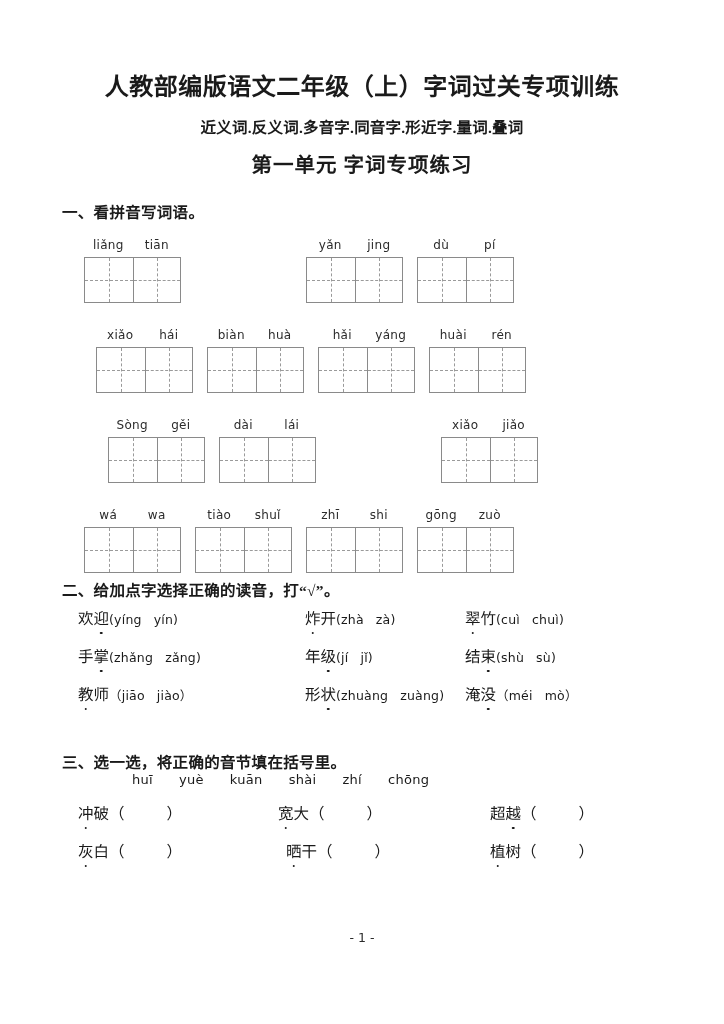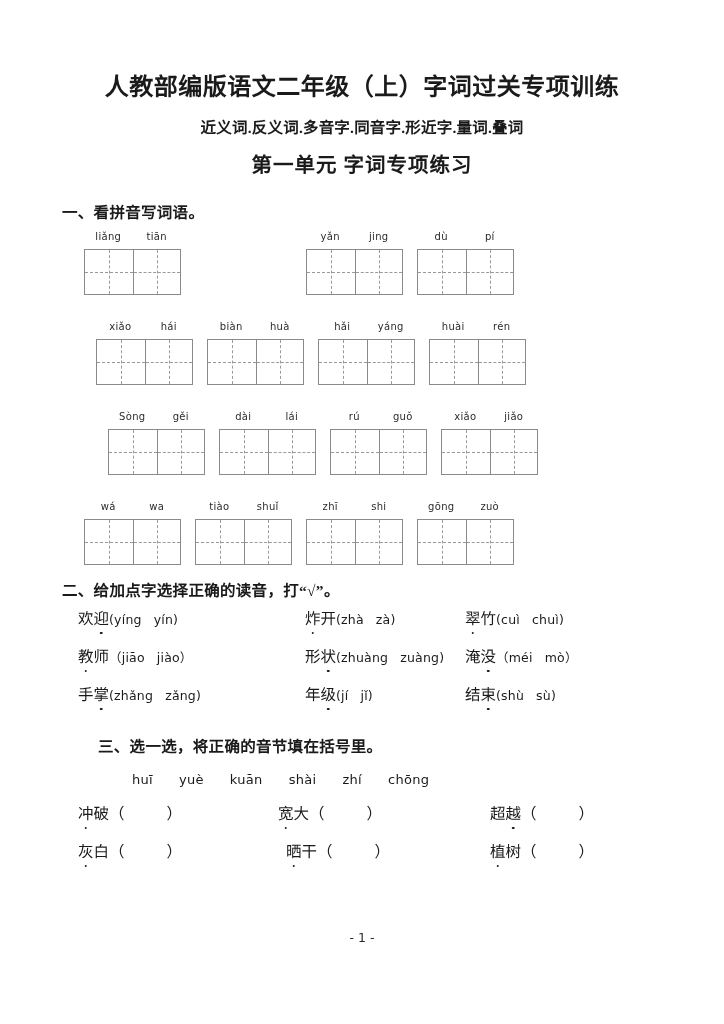--- a/index.html
+++ b/index.html
@@ -52,21 +52,21 @@
 
   
   .section-heading {
     font-size: 15.5px;
     font-weight: bold;
     margin: 0;
     letter-spacing: 0.3px;
   }
   #sec1-heading { padding: 22px 0 0 62px; }
   #sec2-heading { padding: 0 0 0 62px; position: absolute; top: 578px; left: 0; }
-  #sec3-heading { position: absolute; top: 734px; left: 0; padding-left: 98px; }
+  #sec3-heading { position: absolute; top: 750px; left: 0; padding-left: 62px; }
   #sec4-heading { position: absolute; top: 877px; left: 0; padding-left: 62px; }
 
   
   .grid-rows {
     position: absolute;
     top: 228px;
     left: 0;
     width: 724px;
   }
   .grid-row {
@@ -75,26 +75,27 @@
   }
   .grid-group {
     position: absolute;
     top: 0;
   }
   .pinyin-pair {
     display: flex;
     width: 100%;
     justify-content: space-between;
     font-family: "DejaVu Sans", sans-serif;
-    font-size: 10px;
+    font-size: 12px;
     color: #2b2b2b;
     letter-spacing: 0.3px;
     height: 18px;
     line-height: 18px;
     text-align: center;
+    margin-top: 8px;
   }
   .pinyin-pair span { flex: 1 1 50%; }
   .box-pair {
     display: flex;
     margin-top: 3px;
     border: 1px solid #8a8a8a;
     width: 97px;
     height: 46px;
     box-sizing: border-box;
     background: #fff;
@@ -305,30 +306,20 @@
         <div class="grid-group" style="left: 219px;">
           <div class="pinyin-pair">
             <span>dài</span>
             <span>lái</span>
           </div>
           <div class="box-pair">
             <div class="box-cell"></div>
             <div class="box-cell"></div>
           </div>
         </div>
-        <div class="grid-group" style="left: 330px;">
-          <div class="pinyin-pair">
-            <span>rú</span>
-            <span>guǒ</span>
-          </div>
-          <div class="box-pair">
-            <div class="box-cell"></div>
-            <div class="box-cell"></div>
-          </div>
-        </div>
         <div class="grid-group" style="left: 441px;">
           <div class="pinyin-pair">
             <span>xiǎo</span>
             <span>jiǎo</span>
           </div>
           <div class="box-pair">
             <div class="box-cell"></div>
             <div class="box-cell"></div>
           </div>
         </div>
@@ -378,28 +369,28 @@
     </div>
 
   <div class="section-heading" id="sec2-heading">二、给加点字选择正确的读音，打“√”。</div>
   <div class="choice-rows" id="choice-rows">
       <div class="choice-row">
         <div class="choice-item" style="left: 78px;"><span class="hanzi">欢</span><span class="hanzi dotted">迎</span><span class="readings"><span>(</span><span class="opt">yíng</span><span class="opt">yín</span><span>)</span></span></div>
         <div class="choice-item" style="left: 305px;"><span class="hanzi dotted">炸</span><span class="hanzi">开</span><span class="readings"><span>(</span><span class="opt">zhà</span><span class="opt">zà</span><span>)</span></span></div>
         <div class="choice-item" style="left: 465px;"><span class="hanzi dotted">翠</span><span class="hanzi">竹</span><span class="readings"><span>(</span><span class="opt">cuì</span><span class="opt">chuì</span><span>)</span></span></div>
       </div>
       <div class="choice-row">
+        <div class="choice-item" style="left: 78px;"><span class="hanzi">手</span><span class="hanzi dotted">掌</span><span class="readings"><span>(</span><span class="opt">zhǎng</span><span class="opt">zǎng</span><span>)</span></span></div>
+        <div class="choice-item" style="left: 305px;"><span class="hanzi">年</span><span class="hanzi dotted">级</span><span class="readings"><span>(</span><span class="opt">jí</span><span class="opt">jǐ</span><span>)</span></span></div>
+        <div class="choice-item" style="left: 465px;"><span class="hanzi">结</span><span class="hanzi dotted">束</span><span class="readings"><span>(</span><span class="opt">shù</span><span class="opt">sù</span><span>)</span></span></div>
+      </div>
+      <div class="choice-row">
         <div class="choice-item" style="left: 78px;"><span class="hanzi dotted">教</span><span class="hanzi">师</span><span class="readings"><span>（</span><span class="opt">jiāo</span><span class="opt">jiào</span><span>）</span></span></div>
         <div class="choice-item" style="left: 305px;"><span class="hanzi">形</span><span class="hanzi dotted">状</span><span class="readings"><span>(</span><span class="opt">zhuàng</span><span class="opt">zuàng</span><span>)</span></span></div>
         <div class="choice-item" style="left: 465px;"><span class="hanzi">淹</span><span class="hanzi dotted">没</span><span class="readings"><span>（</span><span class="opt">méi</span><span class="opt">mò</span><span>）</span></span></div>
-      </div>
-      <div class="choice-row">
-        <div class="choice-item" style="left: 78px;"><span class="hanzi">手</span><span class="hanzi dotted">掌</span><span class="readings"><span>(</span><span class="opt">zhǎng</span><span class="opt">zǎng</span><span>)</span></span></div>
-        <div class="choice-item" style="left: 305px;"><span class="hanzi">年</span><span class="hanzi dotted">级</span><span class="readings"><span>(</span><span class="opt">jí</span><span class="opt">jǐ</span><span>)</span></span></div>
-        <div class="choice-item" style="left: 465px;"><span class="hanzi">结</span><span class="hanzi dotted">束</span><span class="readings"><span>(</span><span class="opt">shù</span><span class="opt">sù</span><span>)</span></span></div>
       </div>
     </div>
 
   <div class="section-heading" id="sec3-heading">三、选一选，将正确的音节填在括号里。</div>
   <div class="syllable-bank" id="syllable-bank"><span class="syl">huī</span><span class="syl">yuè</span><span class="syl">kuān</span><span class="syl">shài</span><span class="syl">zhí</span><span class="syl">chōng</span></div>
   <div class="blank-rows" id="blank-rows">
       <div class="blank-row">
         <div class="blank-item" style="left: 78px;"><span class="hanzi dotted">冲</span><span class="hanzi">破</span><span class="paren-blank"><span>（</span><span class="gap"></span><span>）</span></span></div>
         <div class="blank-item" style="left: 278px;"><span class="hanzi dotted">宽</span><span class="hanzi">大</span><span class="paren-blank"><span>（</span><span class="gap"></span><span>）</span></span></div>
         <div class="blank-item" style="left: 490px;"><span class="hanzi">超</span><span class="hanzi dotted">越</span><span class="paren-blank"><span>（</span><span class="gap"></span><span>）</span></span></div>

